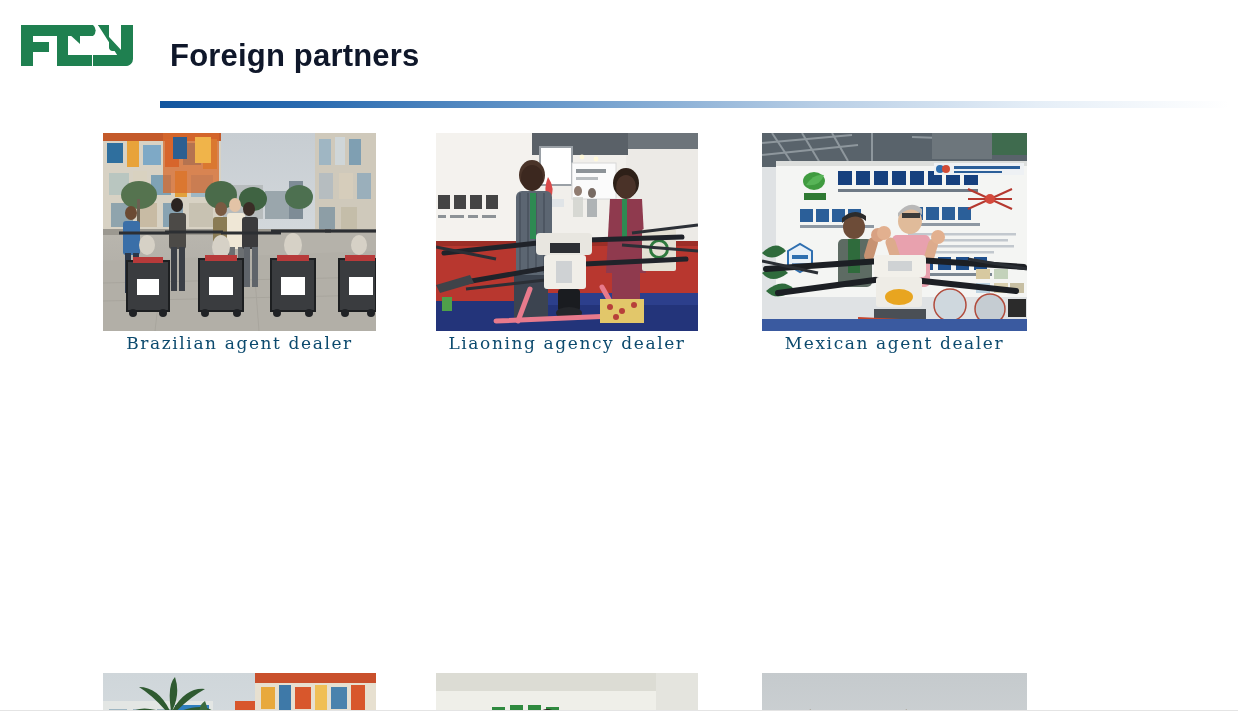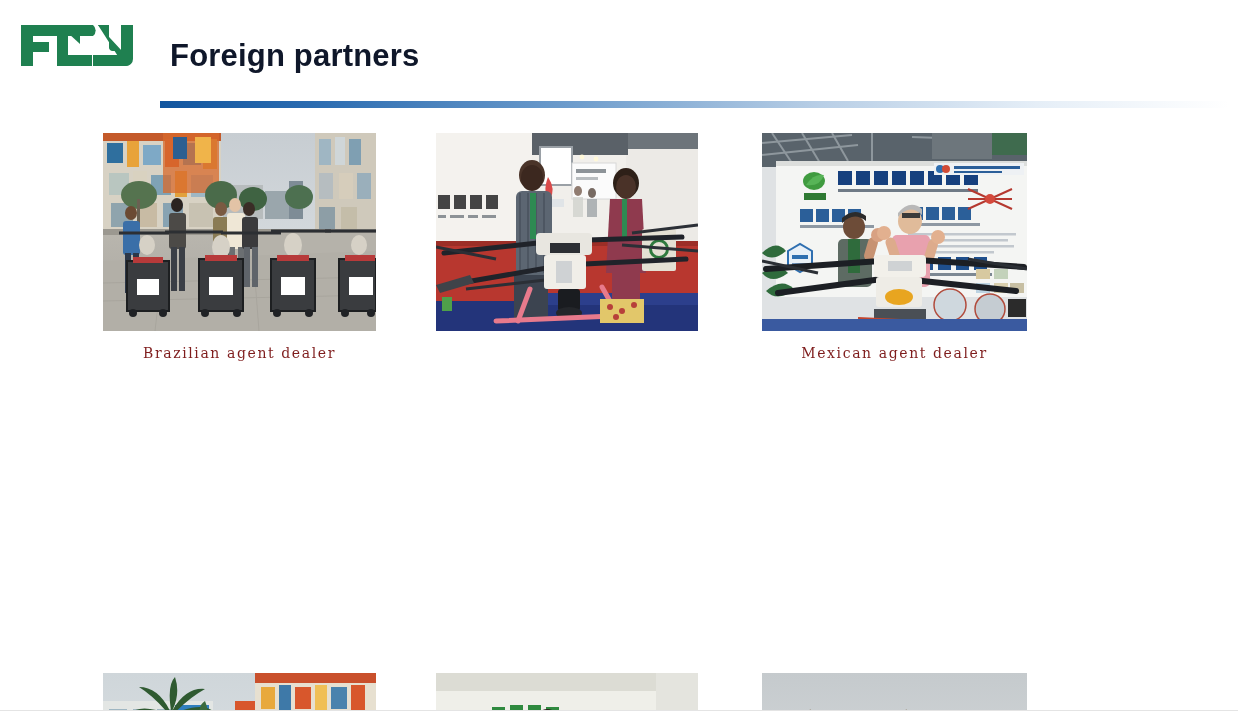--- a/index.html
+++ b/index.html
@@ -63,24 +63,24 @@
   }
   .photo-frame {
     width: 100%;
     height: 198px;
     overflow: hidden;
     position: relative;
     background: #c8c8c8;
   }
   .photo-frame svg { display: block; width: 100%; height: 100%; }
   .photo-caption {
-    margin-top: 14px;
+    margin-top: 2px;
     font-family: "DejaVu Serif", "Liberation Serif", serif;
-    font-size: 14px;
-    color: #7f1d1d;
+    font-size: 17px;
+    color: #0c4a6e;
     letter-spacing: 1.6px;
     text-align: center;
     white-space: nowrap;
   }
 
   
   .col-1 { left: 103px; width: 273px; }
   .col-2 { left: 436px; width: 262px; }
   .col-3 { left: 762px; width: 265px; }
   .row-2 { top: 270px; }
@@ -360,20 +360,21 @@
             <circle cx="174" cy="174" r="3"></circle>
               <circle cx="186" cy="178" r="3"></circle>
             <circle cx="198" cy="172" r="3"></circle>
               <circle cx="180" cy="184" r="3"></circle>
           </g>
 
           <path d="M0 152 l34 -10 l4 8 l-34 10 Z" fill="#3f4349"></path>
           <rect x="6" y="164" width="10" height="14" fill="#4fa04a"></rect>
         </svg>
       </div>
+      <div class="photo-caption">Liaoning agency dealer</div>
     </div>
 
     <div class="photo-card col-3">
       <div class="photo-frame">
         <svg viewBox="0 0 265 198" preserveAspectRatio="none" xmlns="http://www.w3.org/2000/svg">
           <rect width="265" height="198" fill="#dfe2e4"></rect>
 
           <rect x="0" y="0" width="265" height="34" fill="#59636b"></rect>
           <g stroke="#8e979d" stroke-width="2">
             <line x1="0" y1="10" x2="90" y2="2"></line>

